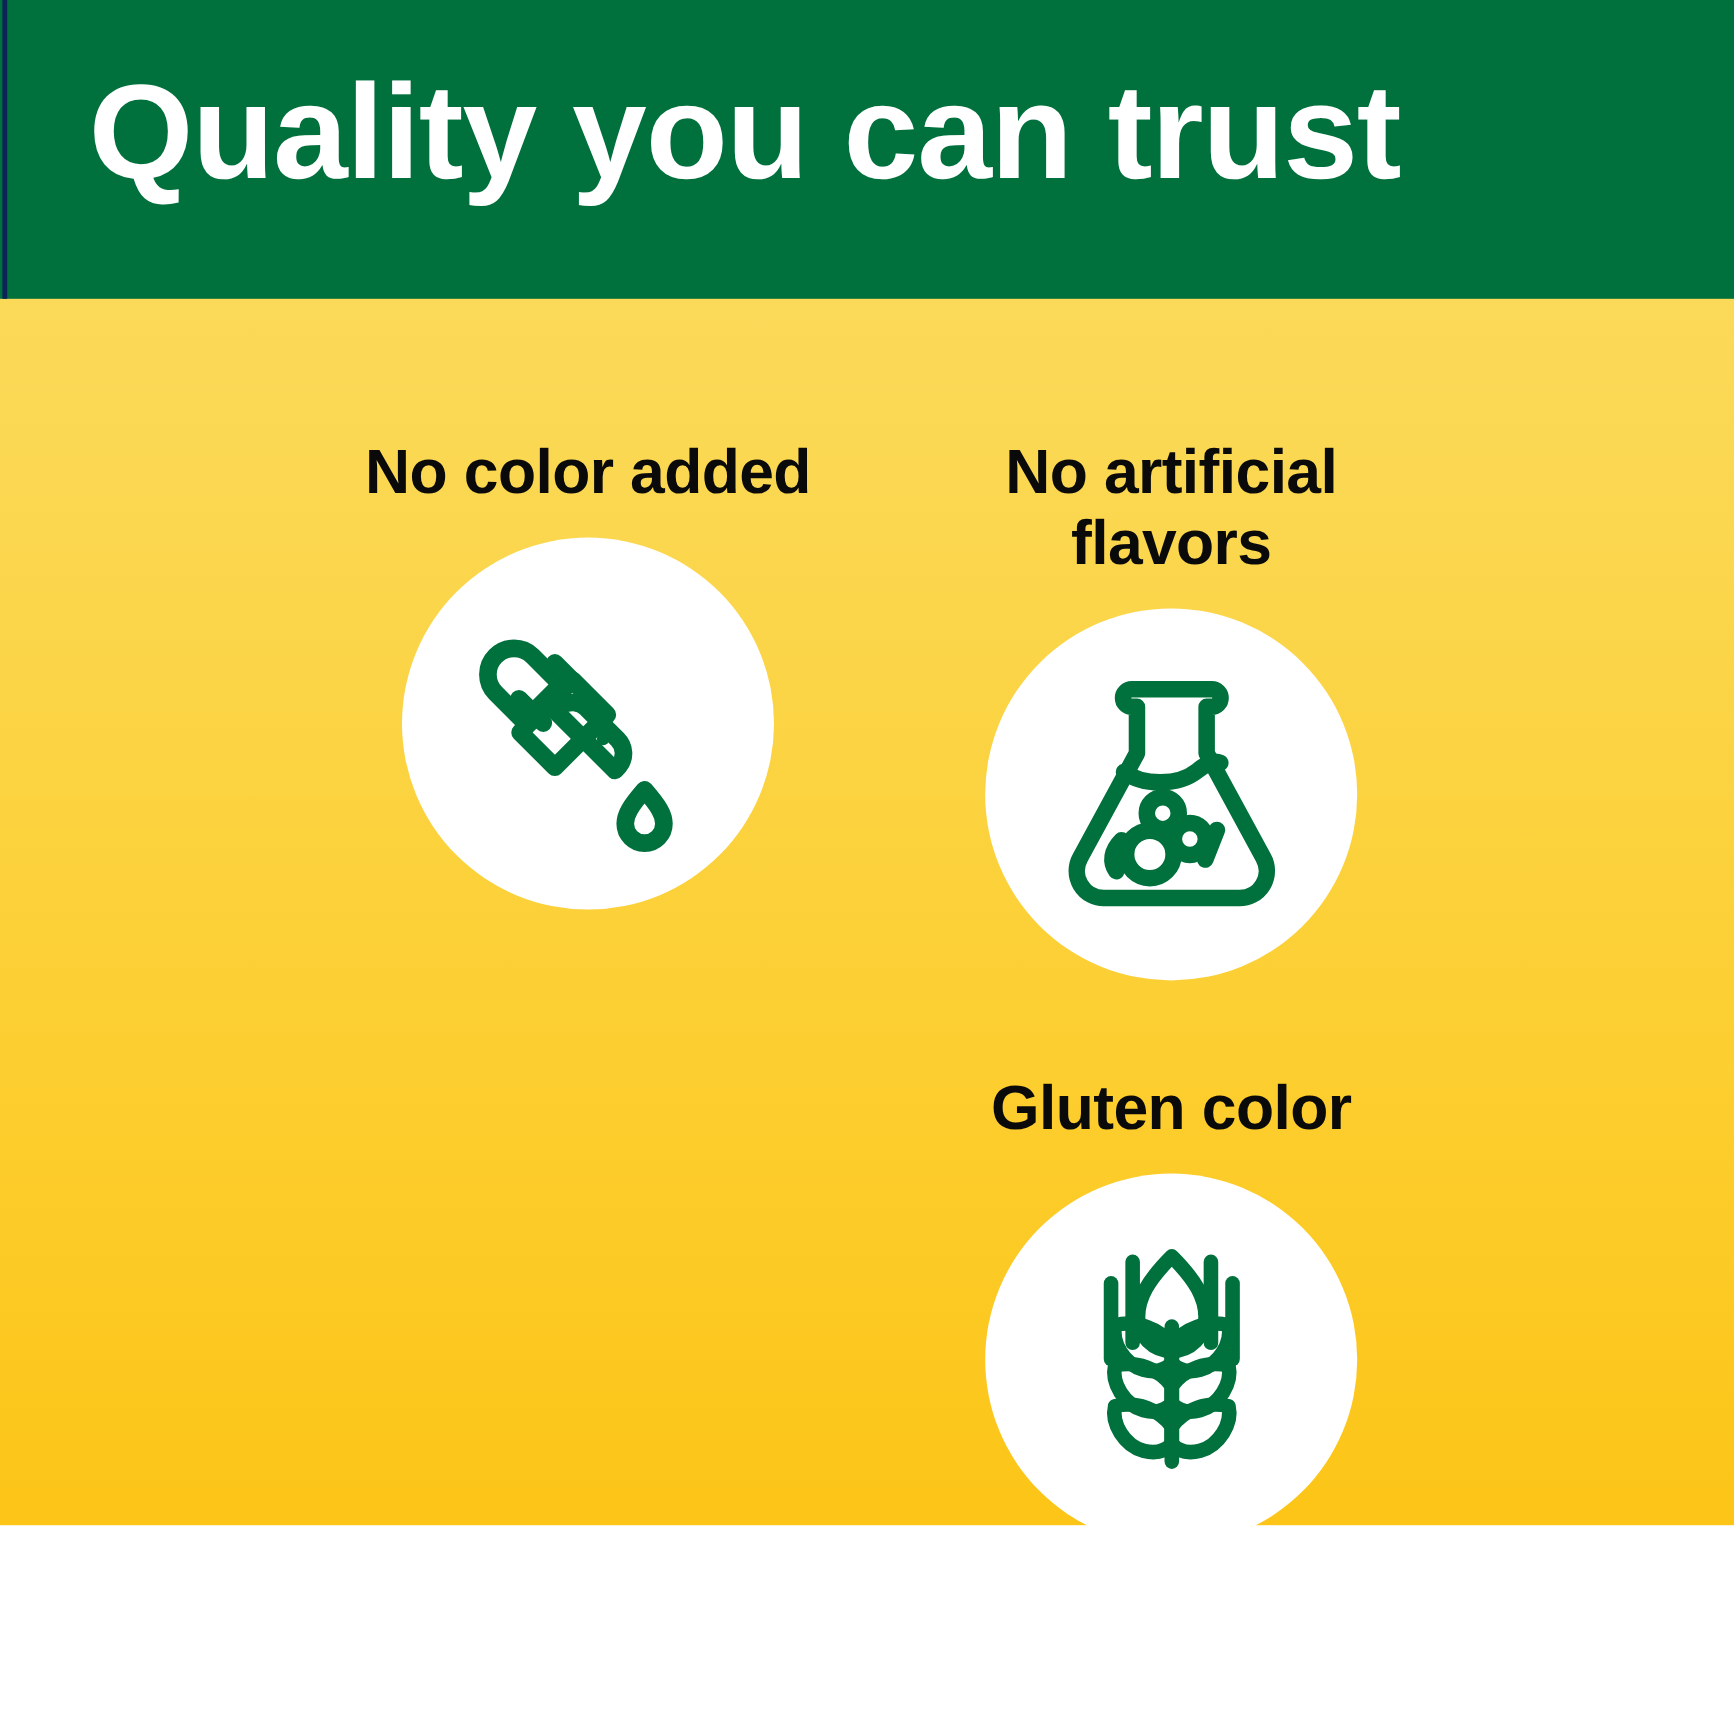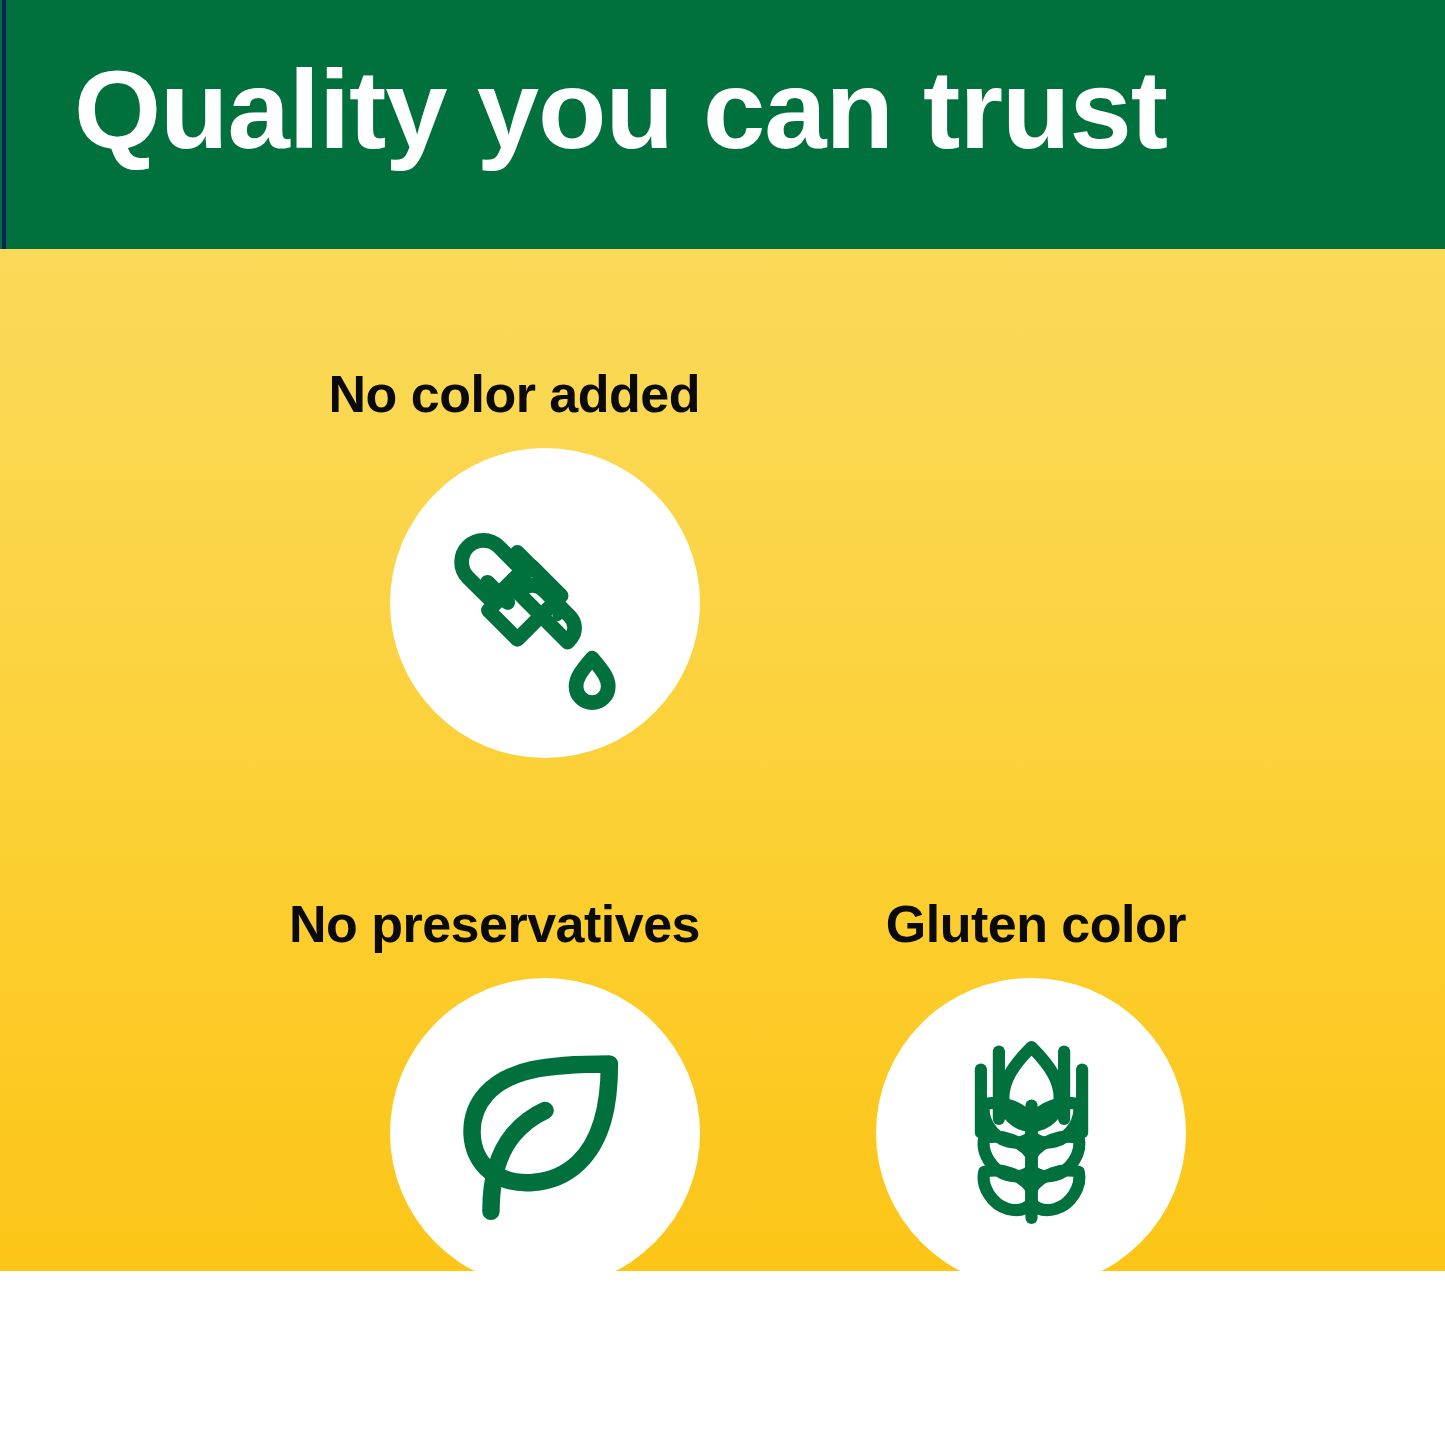--- a/index.html
+++ b/index.html
@@ -39,21 +39,21 @@
   
   .grid {
     position:absolute; left:0; top:249px;
     width:1445px; height:1196px;
   }
   .cell {
     position:absolute;
     width:420px;
     display:flex;
     flex-direction:column;
-    align-items:flex-end;
+    align-items:center;
   }
   .cell-r0c0 { left:280px; top:116px; }
   .cell-r0c1 { left:766px; top:116px; }
   .cell-r1c0 { left:280px; top:646px; }
   .cell-r1c1 { left:766px; top:646px; }
 
   .cell-label {
     font-size:52px;
     font-weight:bold;
     color:#0a0a0a;
@@ -102,37 +102,44 @@
             <path d="M49.5 44.5 l11.2 11.2 a7.2 7.2 0 0 1 0.6 9.6 l-1.5 1.7 -21.6 -21.6 1.7 -1.5 a7.2 7.2 0 0 1 9.6 0.6 Z"></path>
 
             <circle cx="55.5" cy="55.5" r="2.3" fill="#00703C" stroke="none"></circle>
 
             <path d="M70.5 74.0 c5.2 6.0 7.0 9.0 7.0 12.3 a7.0 7.0 0 1 1 -14.0 0 c0 -3.3 1.8 -6.3 7.0 -12.3 Z"></path>
           </g>
         </svg>
       </div>
     </div>
 
+    <div class="cell cell-r0c1">
+      <div class="cell-label">No artificial flavors</div>
+      <div class="icon-disc">
+        <svg width="215" height="215" viewBox="0 0 100 100">
+          <g fill="none" stroke="#00703C" stroke-width="6.4" stroke-linecap="round" stroke-linejoin="round">
 
-    <div class="cell cell-r1c0">
-      <div class="cell-label">No preservatives</div>
-      <div class="icon-disc">
-        <svg width="230" height="230" viewBox="0 0 100 100">
-          <g fill="none" stroke="#00703C" stroke-width="7.6" stroke-linecap="round" stroke-linejoin="round">
+            <path d="M34.5 9.5 h31 a3.4 3.4 0 0 1 0 6.8 h-2.0 v18.0 l22.0 40.5
+                     a10.5 10.5 0 0 1 -9.2 15.6 h-52.6
+                     a10.5 10.5 0 0 1 -9.2 -15.6 l22.0 -40.5 v-18.0 h-2.0
+                     a3.4 3.4 0 0 1 0 -6.8 Z"></path>
 
-            <path d="M78.0 20.0 c-28.0 0 -44.0 2.5 -53.5 13.0
-                     c-9.0 10.0 -8.0 26.0 1.5 33.5
-                     c9.5 7.5 27.5 7.0 38.5 -3.5
-                     c10.5 -10.0 13.5 -25.5 13.5 -43.0 Z"></path>
+            <path d="M31.5 41.5 c7.5 5.5 21.0 5.5 28.5 -0.5 c4.0 -3.2 6.5 -4.0 8.8 -3.0"></path>
 
-            <path d="M26.5 84.0 c0 -14.5 3.0 -25.0 9.5 -33.0 c4.5 -5.5 9.0 -8.5 14.0 -10.8"></path>
+            <circle cx="46.5" cy="57.5" r="6.2"></circle>
+            <circle cx="57.0" cy="67.5" r="6.2"></circle>
+            <circle cx="41.5" cy="73.5" r="9.2"></circle>
+
+            <path d="M30.5 68.0 c-4.0 4.0 -4.5 8.5 -2.0 12.0"></path>
+            <path d="M67.5 64.0 l-4.5 11.5"></path>
           </g>
         </svg>
       </div>
     </div>
+
 
     <div class="cell cell-r1c1">
 
       <div class="cell-label">Gluten color</div>
       <div class="icon-disc">
         <svg width="225" height="225" viewBox="0 0 100 100">
           <g fill="none" stroke="#00703C" stroke-width="5.4" stroke-linecap="round" stroke-linejoin="round">
 
             <path d="M50 38 V88"></path>
 

